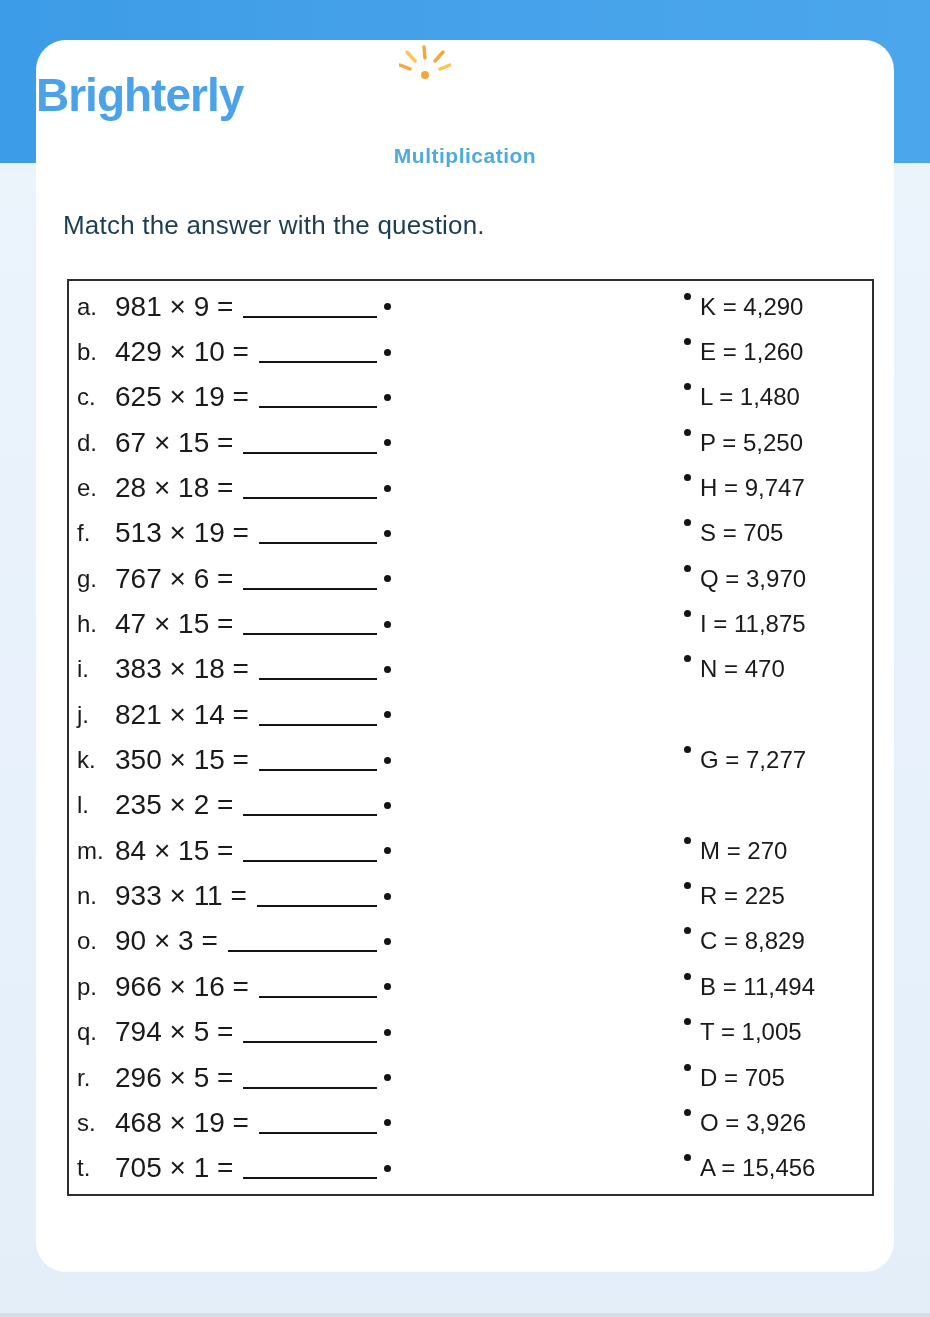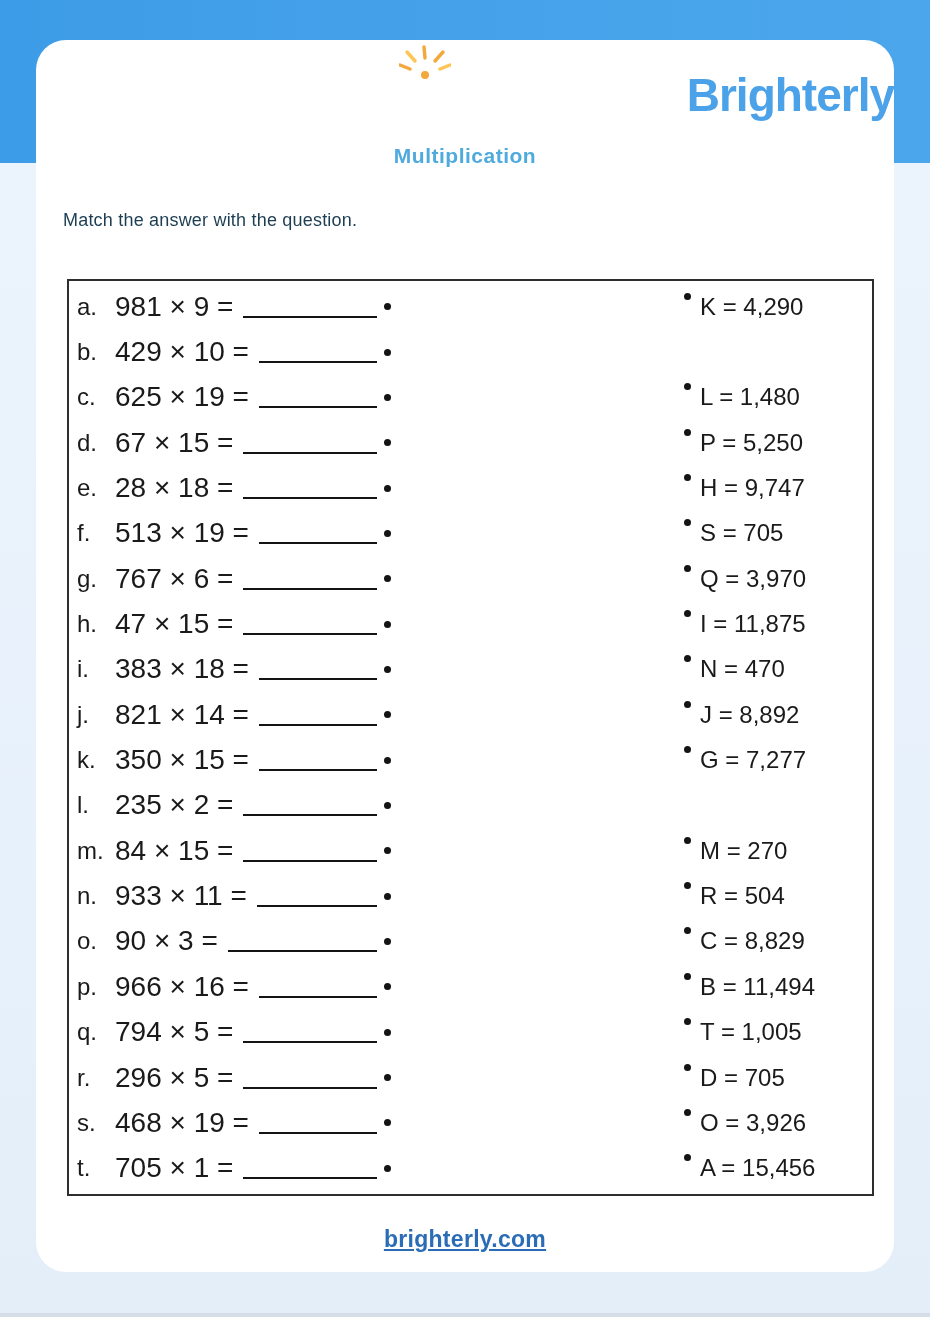--- a/index.html
+++ b/index.html
@@ -20,31 +20,31 @@
     position: absolute; bottom: 0; left: 0; width: 930px; height: 4px;
     background: #d5dee7;
   }
   .card {
     position: absolute; left: 36px; top: 40px; width: 858px; height: 1232px;
     background: #ffffff; border-radius: 30px;
   }
   .sun { position: absolute; top: 5px; left: calc(50% - 66px); width: 52px; height: 36px; }
   .logo {
     position: absolute; top: 28px; left: 0; width: 100%;
-    text-align: right; color: #4ba2e8; font-size: 46px; font-weight: 700;
+    text-align: left; color: #4ba2e8; font-size: 46px; font-weight: 700;
     letter-spacing: -1px;
   }
   .title {
     position: absolute; top: 104px; left: 0; width: 100%;
     text-align: center; color: #4faade; font-size: 21px; font-weight: 700;
     letter-spacing: 0.5px;
   }
   .instruction {
     position: absolute; top: 170px; left: 27px;
-    color: #1d3e52; font-size: 18px; font-weight: 500; letter-spacing: 0.2px;
+    color: #1d3e52; font-size: 26px; font-weight: 500; letter-spacing: 0.2px;
   }
   .table {
     position: absolute; top: 239px; left: 31px; width: 807px; height: 917px;
     border: 2px solid #2e2e2e;
     display: flex; flex-direction: column;
     padding: 3px 0;
   }
   .row { flex: 1; display: flex; align-items: center; }
   .q-area { width: 322px; flex: none; display: flex; align-items: center; }
   .letter {
@@ -112,20 +112,24 @@
     </div>
   </div>
 
   <div class="row">
     <div class="q-area">
       <span class="letter">b.</span>
       <span class="question">429 × 10 =</span>
       <span class="blank"></span>
       <span class="dot"></span>
     </div>
+    <div class="ans-area">
+      <span class="dot"></span>
+      <span class="answer">E = 1,260</span>
+    </div>
   </div>
 
   <div class="row">
     <div class="q-area">
       <span class="letter">c.</span>
       <span class="question">625 × 19 =</span>
       <span class="blank"></span>
       <span class="dot"></span>
     </div>
     <div class="ans-area">
@@ -212,24 +216,20 @@
     </div>
   </div>
 
   <div class="row">
     <div class="q-area">
       <span class="letter">j.</span>
       <span class="question">821 × 14 =</span>
       <span class="blank"></span>
       <span class="dot"></span>
     </div>
-    <div class="ans-area">
-      <span class="dot"></span>
-      <span class="answer">J = 8,892</span>
-    </div>
   </div>
 
   <div class="row">
     <div class="q-area">
       <span class="letter">k.</span>
       <span class="question">350 × 15 =</span>
       <span class="blank"></span>
       <span class="dot"></span>
     </div>
     <div class="ans-area">
@@ -262,21 +262,21 @@
 
   <div class="row">
     <div class="q-area">
       <span class="letter">n.</span>
       <span class="question">933 × 11 =</span>
       <span class="blank"></span>
       <span class="dot"></span>
     </div>
     <div class="ans-area">
       <span class="dot"></span>
-      <span class="answer">R = 504</span>
+      <span class="answer">R = 225</span>
     </div>
   </div>
 
   <div class="row">
     <div class="q-area">
       <span class="letter">o.</span>
       <span class="question">90 × 3 =</span>
       <span class="blank"></span>
       <span class="dot"></span>
     </div>
@@ -345,18 +345,15 @@
       <span class="blank"></span>
       <span class="dot"></span>
     </div>
     <div class="ans-area">
       <span class="dot"></span>
       <span class="answer">A = 15,456</span>
     </div>
   </div>
 </div>
 
-    <div class="footer">
-      <a href="#">brighterly.com</a>
-    </div>
 
   </div>
 </div>
 
 </body></html>

